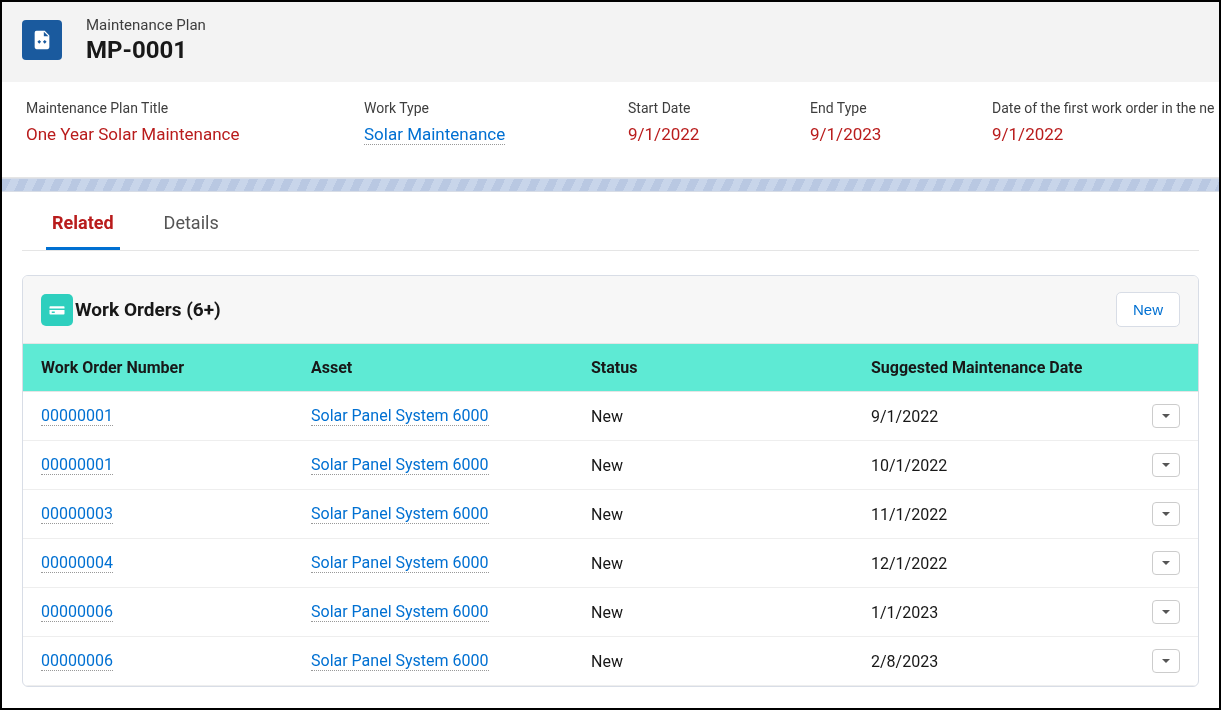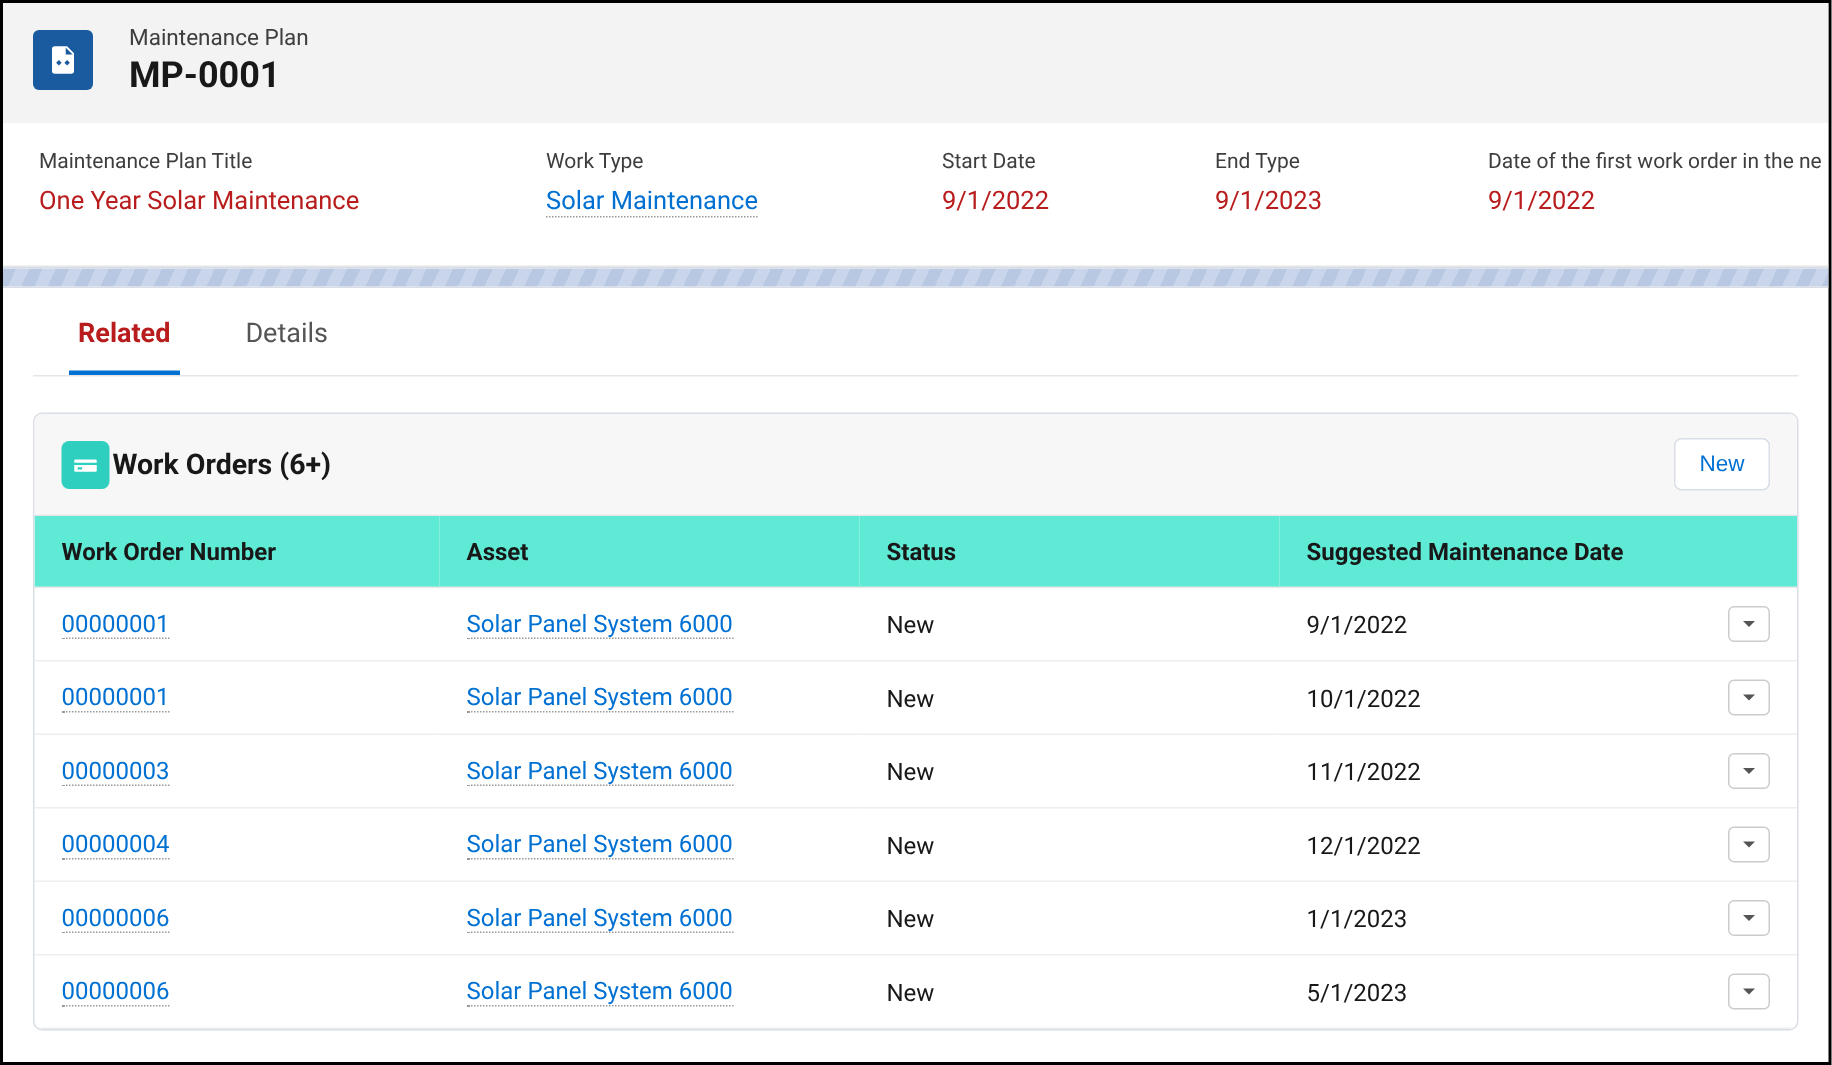--- a/index.html
+++ b/index.html
@@ -287,21 +287,21 @@
               <svg viewBox="0 0 10 10">
                 <path d="M1 3l4 4 4-4z"></path>
               </svg>
             </div>
           </td>
         </tr>
         <tr>
           <td><span class="link-cell">00000006</span></td>
           <td><span class="link-cell">Solar Panel System 6000</span></td>
           <td>New</td>
-          <td>5/1/2023</td>
+          <td>2/8/2023</td>
           <td class="action-cell">
             <div class="row-action">
               <svg viewBox="0 0 10 10">
                 <path d="M1 3l4 4 4-4z"></path>
               </svg>
             </div>
           </td>
         </tr>
       </tbody>
   </table>

